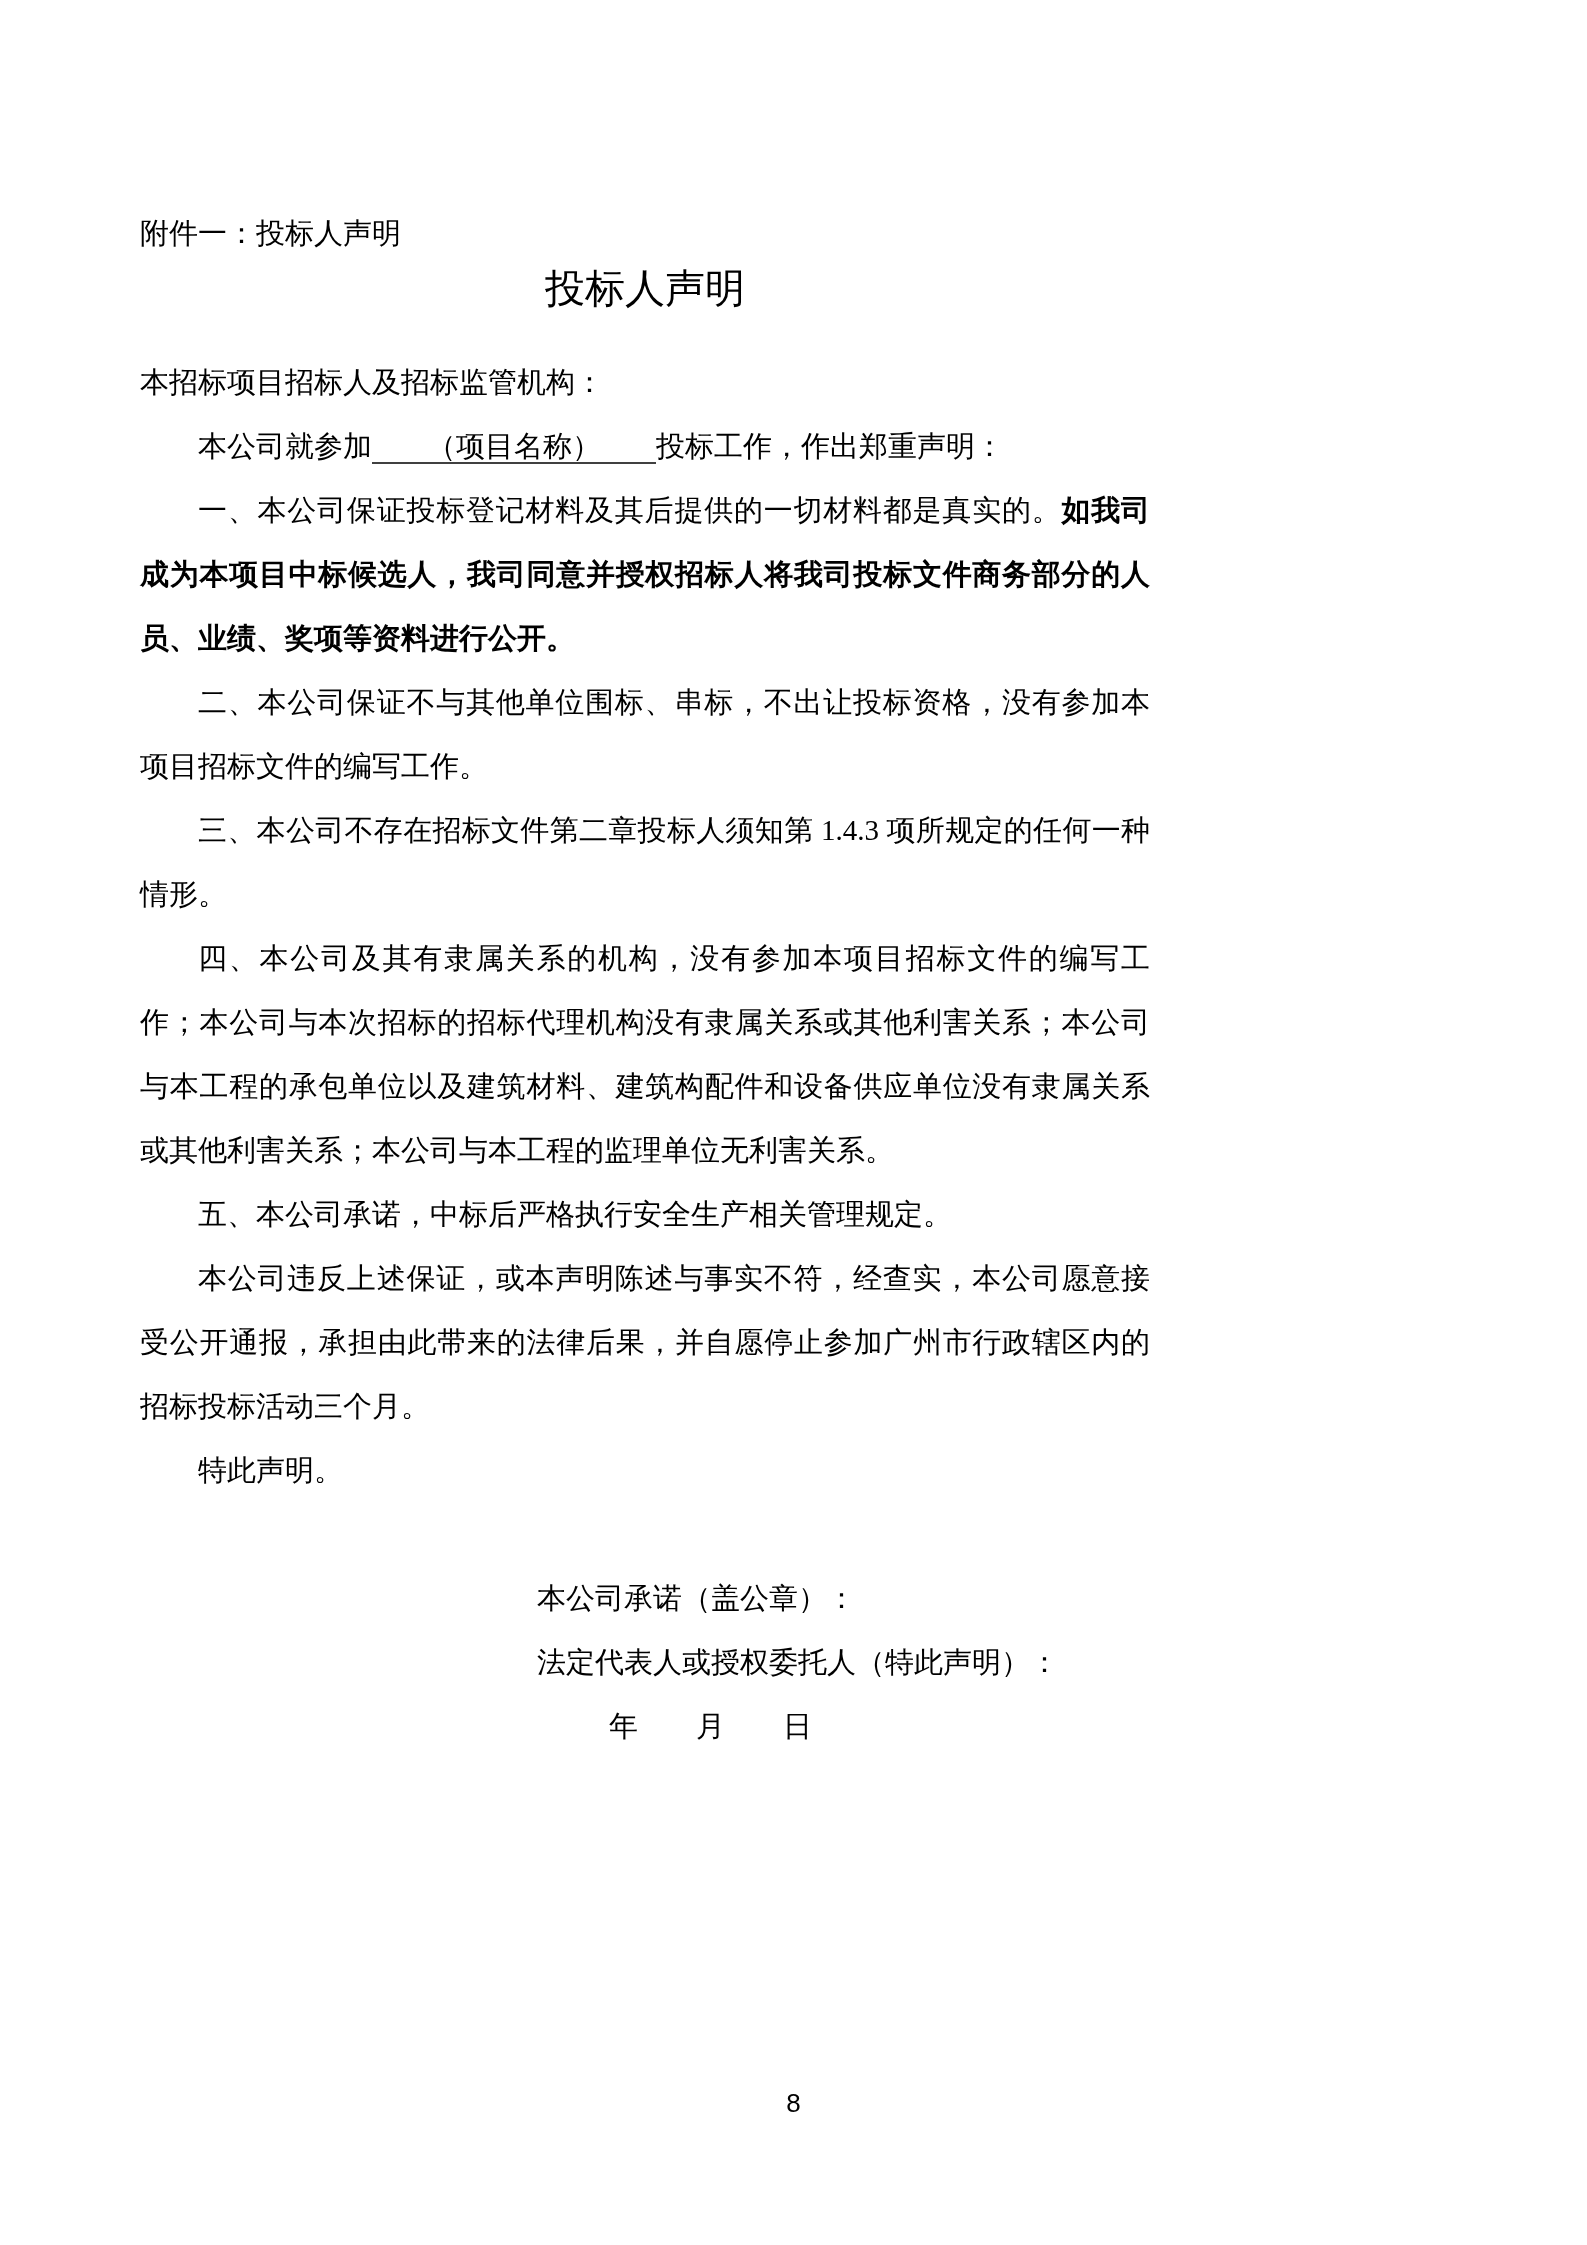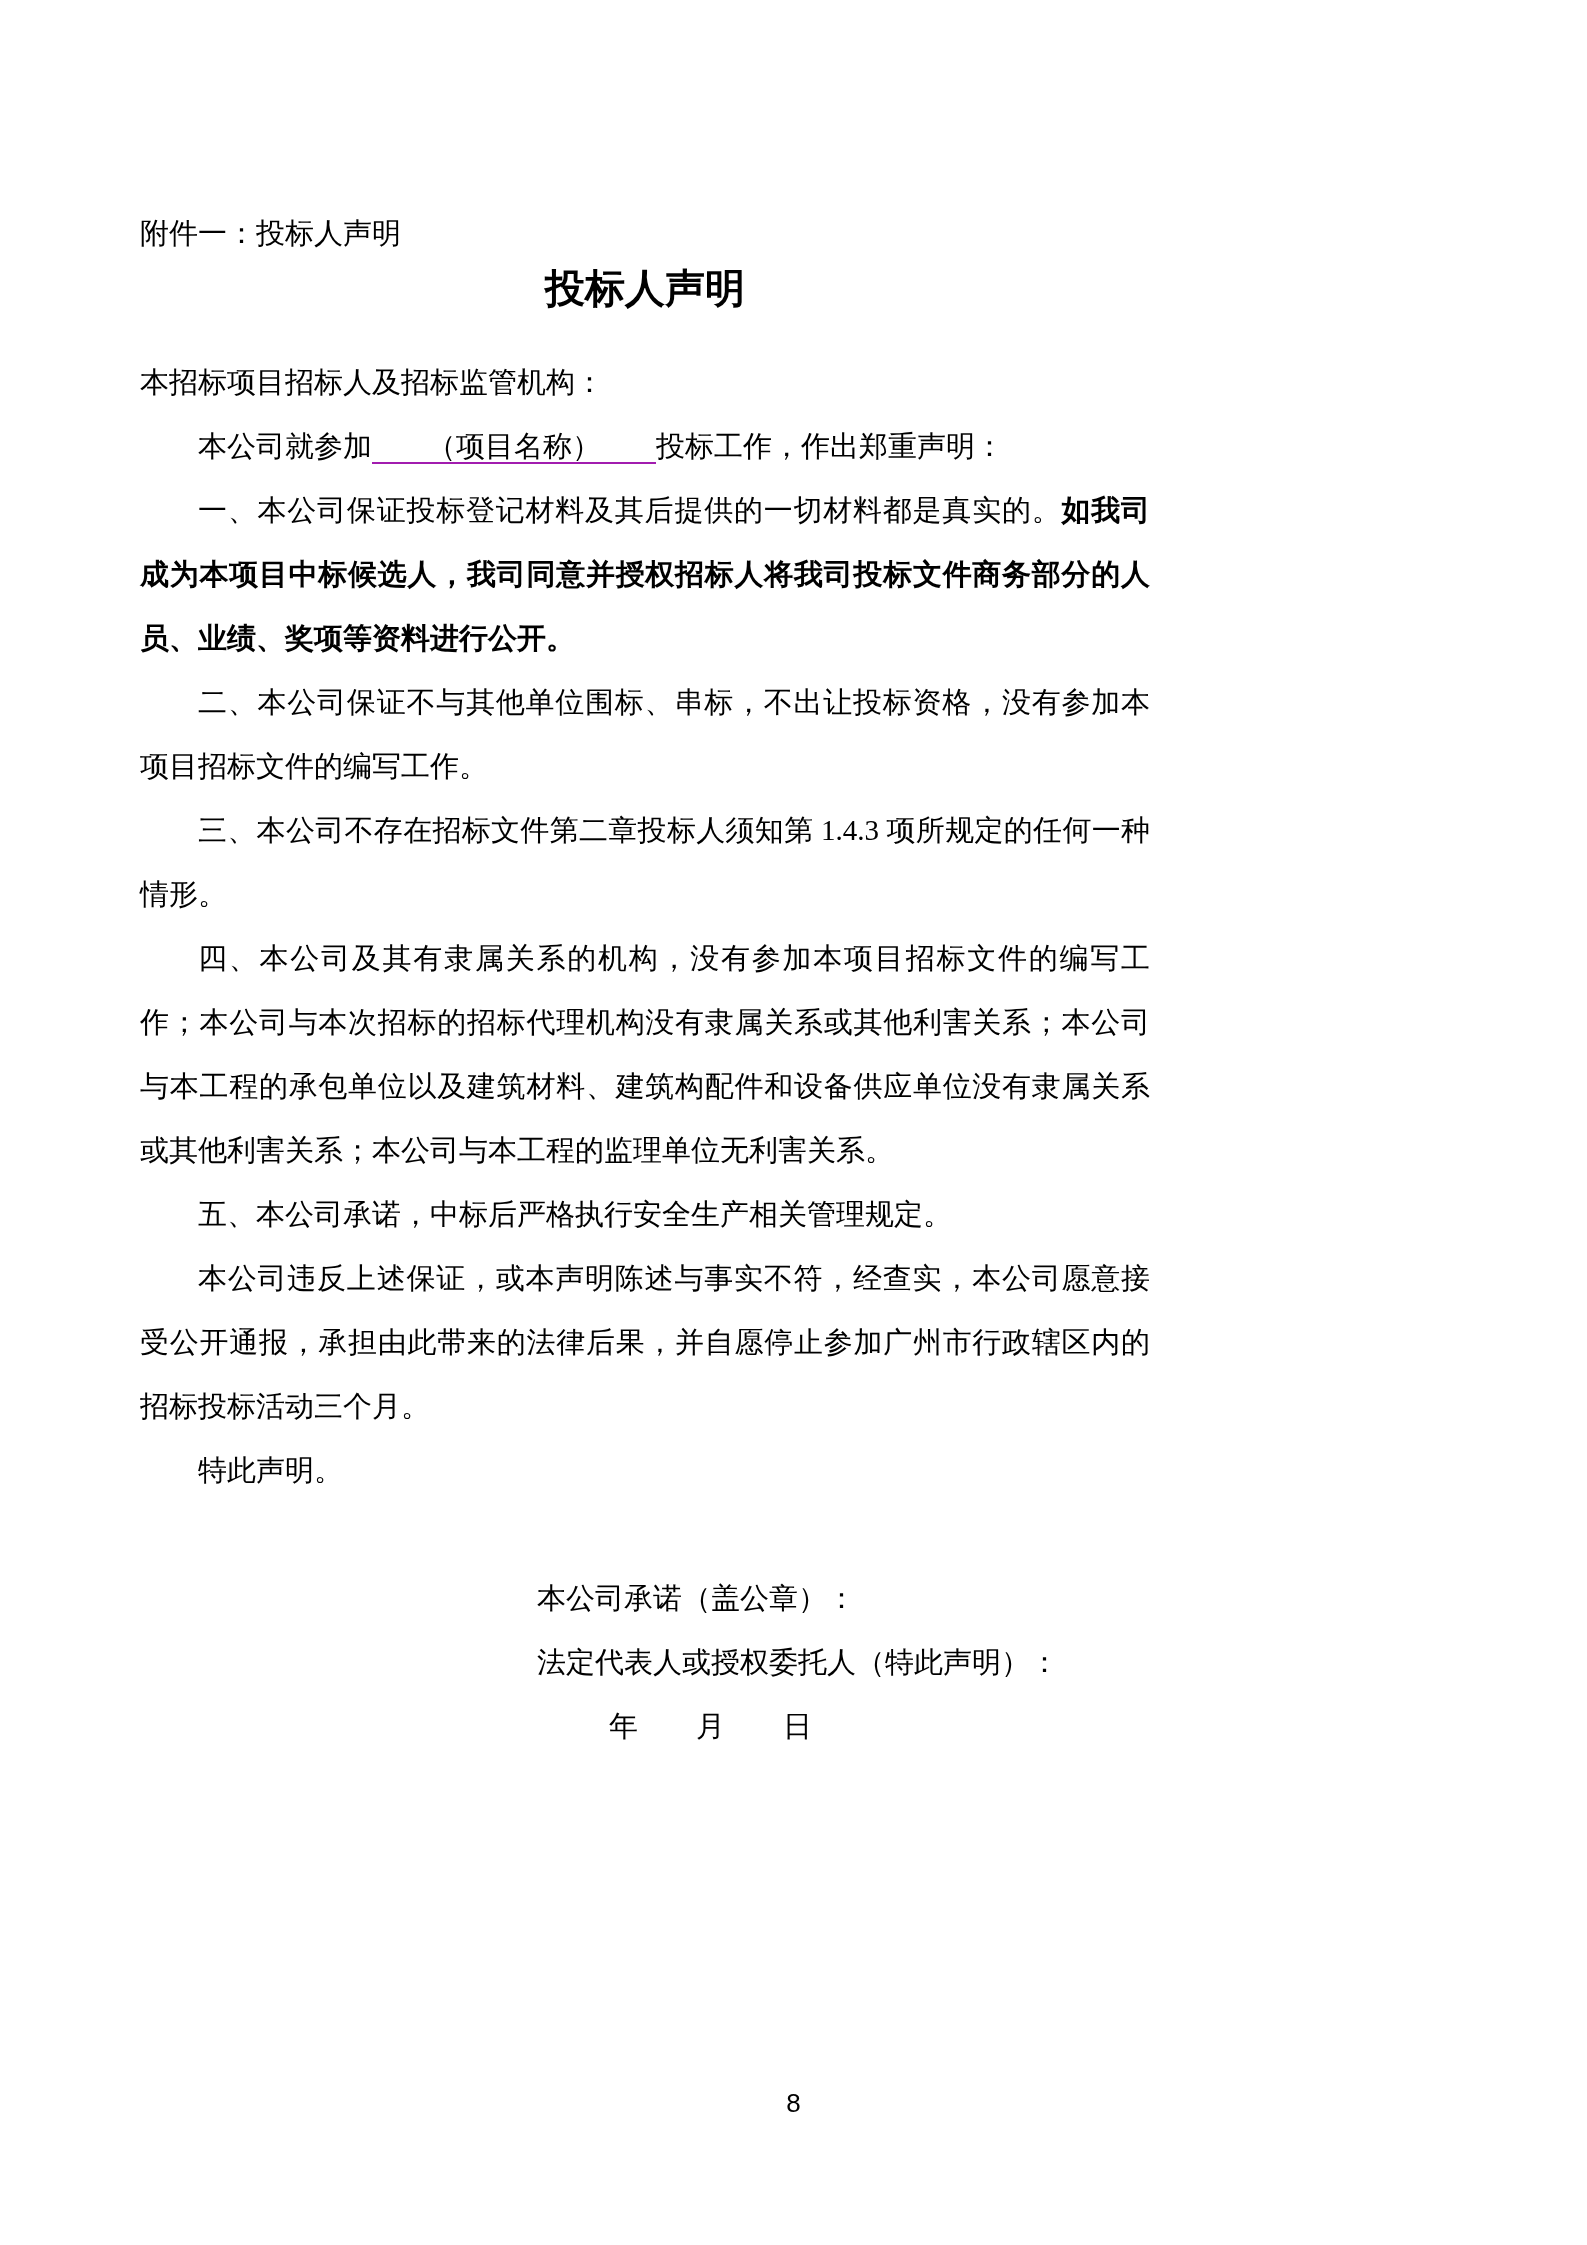--- a/index.html
+++ b/index.html
@@ -18,33 +18,33 @@
     padding: 207px 107px 0 140px;
     font-size: 29px;
     line-height: 64px;
   }
   .attachment {
     line-height: 52px;
     text-align: left;
   }
   .title {
     font-size: 40px;
-    font-weight: bold;
+    font-weight: normal;
     text-align: center;
     line-height: 60px;
     margin: 0 0 31px 0;
   }
   .para {
     margin: 0;
     text-align: justify;
   }
   .para.indent { text-indent: 58px; }
   .bold { font-weight: bold; }
   .fill {
-    border-bottom: 2px solid #a21caf;
+    border-bottom: 2px solid #404040;
     padding: 0 55px;
   }
   .blank {
     display: inline-block;
     height: 36px;
     vertical-align: -6px;
     border-bottom: 2px solid #000;
   }
   .signature {
     margin-top: 64px;

